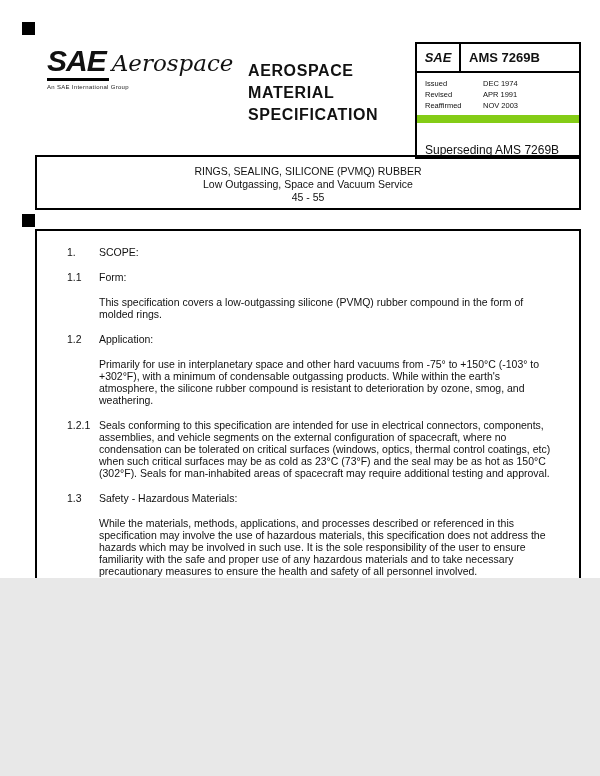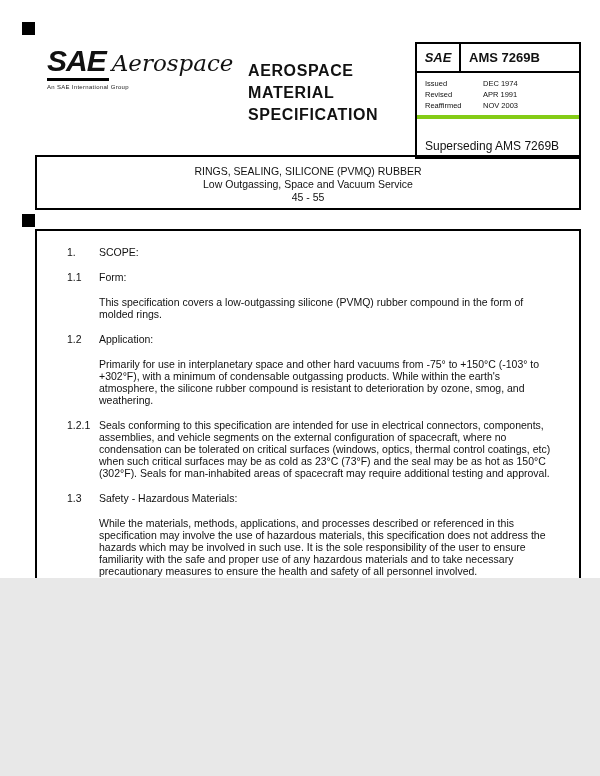--- a/index.html
+++ b/index.html
@@ -38,21 +38,21 @@
     border: 2px solid #000; background: #fff;
   }
   .sb-row1 { height: 29px; display: flex; align-items: center; border-bottom: 2px solid #000; }
   .sb-badge {
     width: 44px; flex: none; text-align: center; align-self: stretch;
     display: flex; align-items: center; justify-content: center;
     border-right: 2px solid #000;
     font-size: 13px; font-weight: bold; font-style: italic;
   }
   .sb-docnum { font-size: 13px; font-weight: bold; margin-left: 8px; }
-  .sb-row2 { padding: 5px 8px 4px 8px; border-bottom: 4px solid #84cc16; font-size: 7.5px; line-height: 11px; }
+  .sb-row2 { padding: 5px 8px 4px 8px; border-bottom: 8px solid #84cc16; font-size: 7.5px; line-height: 11px; }
   .rev { display: flex; }
   .rev-label { width: 58px; flex: none; }
   .sb-row3 { padding: 20px 8px; font-size: 12px; }
 
   
   .title-block {
     position: absolute; left: 35px; top: 155px; width: 546px; height: 55px;
     border: 2px solid #000; text-align: center; padding-top: 8px;
     font-size: 10.5px; line-height: 13px;
   }

